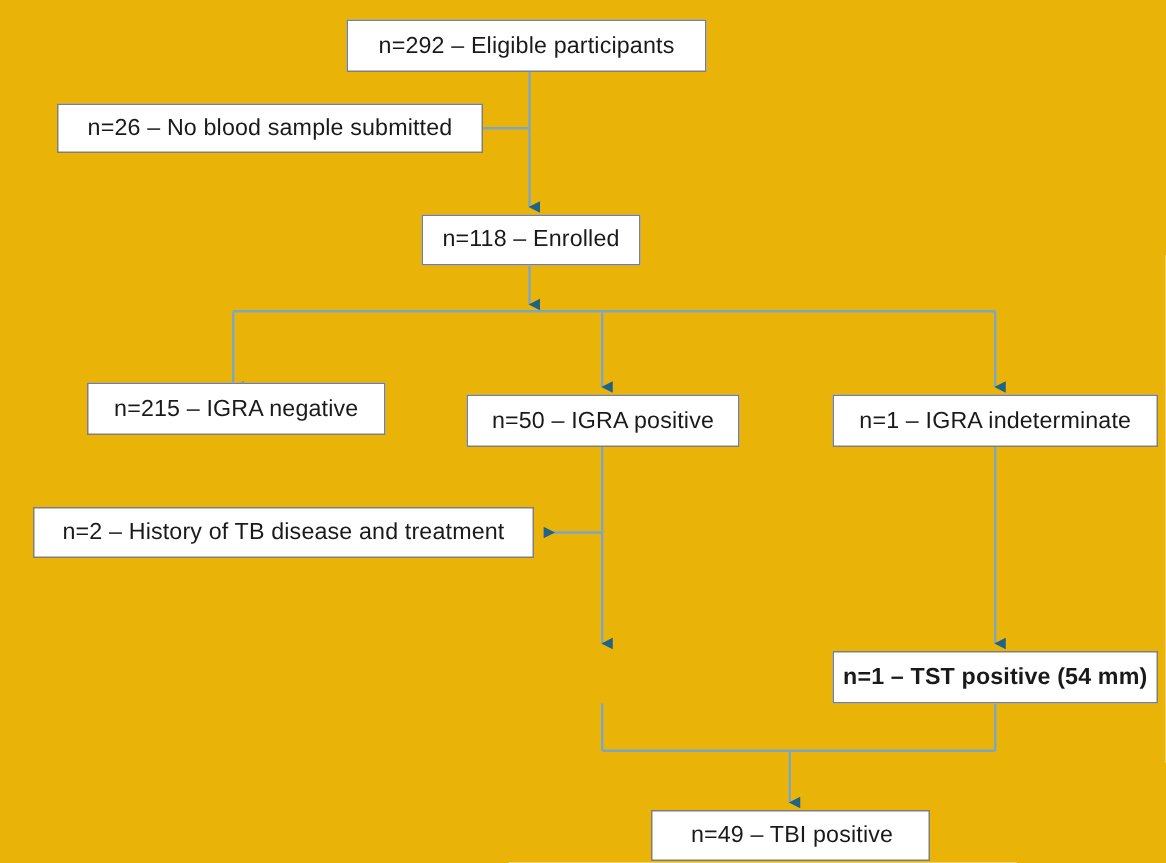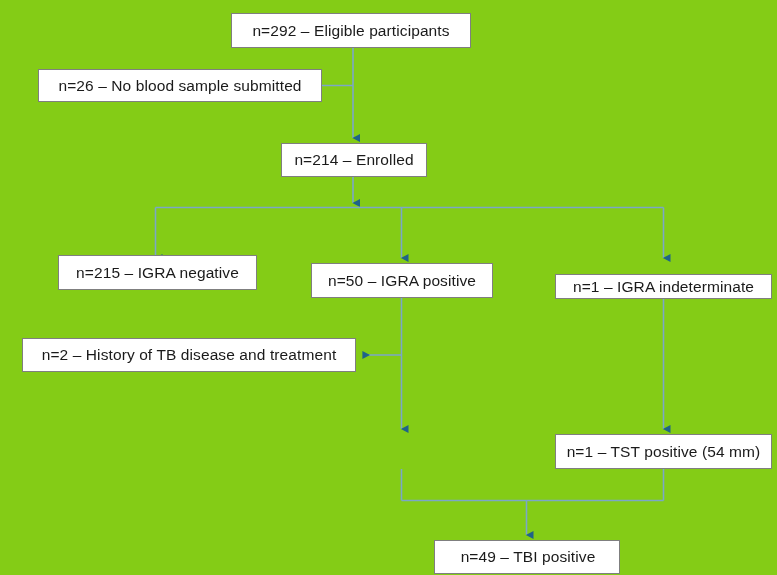--- a/index.html
+++ b/index.html
@@ -12,21 +12,21 @@
     font-family: "Liberation Sans", sans-serif;
     width: 777px;
     height: 575px;
     overflow: hidden;
     position: relative;
   }
   #flow-canvas {
     position: relative;
     width: 777px;
     height: 575px;
-    background: #84cc16;
+    background: #eab308;
   }
   #connector-layer {
     position: absolute;
     left: 0;
     top: 0;
     width: 777px;
     height: 575px;
     pointer-events: none;
   }
   .node-box {
@@ -91,41 +91,41 @@
 
   <div class="node-box" style="left:231px; top:13px; width:240px; height:35px;">
     <span>n=292 – Eligible participants</span>
   </div>
 
   <div class="node-box" style="left:5px; top:69px; width:284px; height:33px;margin-left:33px;">
     <span>n=26 – No blood sample submitted</span>
   </div>
 
   <div class="node-box" style="left:281px; top:143px; width:146px; height:34px;">
-    <span>n=214 – Enrolled</span>
+    <span>n=118 – Enrolled</span>
   </div>
 
   <div class="node-box" style="left:58px; top:255px; width:199px; height:35px;">
     <span>n=215 – IGRA negative</span>
   </div>
 
   <div class="node-box" style="left:311px; top:263px; width:182px; height:35px;text-align:center;">
     <span>n=50 – IGRA positive</span>
   </div>
 
-  <div class="node-box" style="left:555px; top:274px; width:217px; height:25px;">
+  <div class="node-box" style="left:555px; top:263px; width:217px; height:35px;">
     <span>n=1 – IGRA indeterminate</span>
   </div>
 
   <div class="node-box" style="left:22px; top:338px; width:334px; height:34px;">
     <span>n=2 – History of TB disease and treatment</span>
   </div>
 
 
-  <div class="node-box" style="left:555px; top:434px; width:217px; height:35px;">
+  <div class="node-box" style="left:555px; top:434px; width:217px; height:35px;font-weight:bold;">
     <span>n=1 – TST positive (54 mm)</span>
   </div>
 
   <div class="node-box" style="left:434px; top:540px; width:186px; height:34px;padding-left:12px;">
     <span>n=49 – TBI positive</span>
   </div>
 
 </div>
 
 </body></html>

